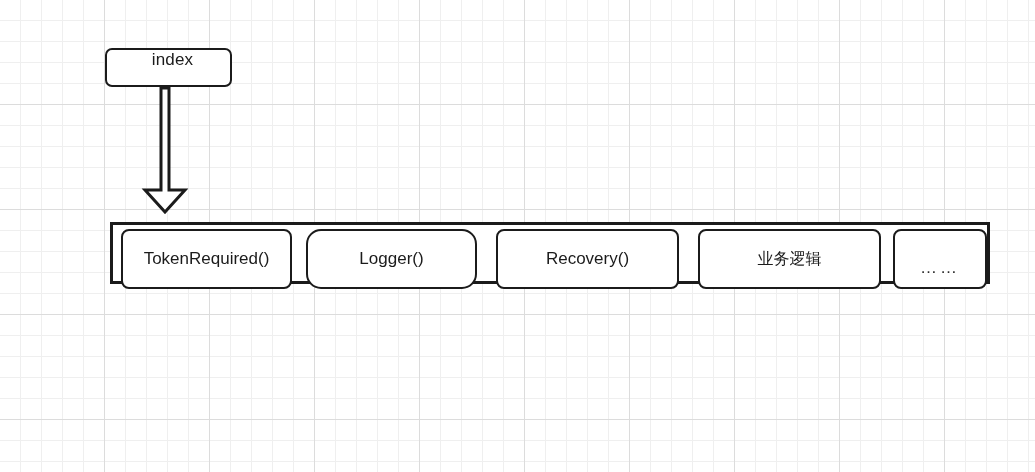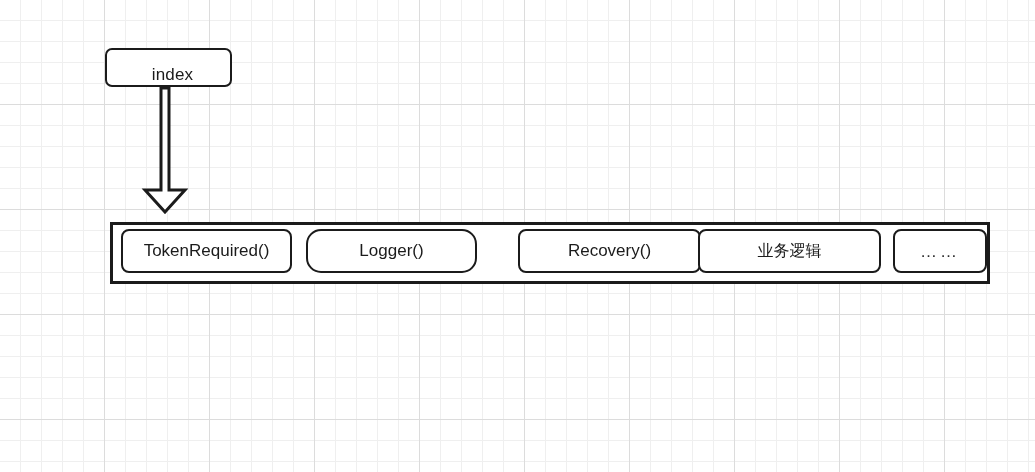--- a/index.html
+++ b/index.html
@@ -40,21 +40,21 @@
     position: absolute;
     left: 105px;
     top: 48px;
     width: 127px;
     height: 39px;
     box-sizing: border-box;
     border: 2.6px solid #1b1b1b;
     border-radius: 7px;
     background: #ffffff;
     display: flex;
-    align-items: flex-end;
+    align-items: flex-start;
     justify-content: center;
     font-size: 17px;
     color: #1b1b1b;
     letter-spacing: .2px;
     padding-left: 8px;
   }
 
   
   .block-arrow {
     position: absolute;
@@ -80,21 +80,21 @@
     position: absolute;
     left: 0;
     top: 0;
     width: 100%;
     height: 100%;
   }
 
   .chain-item {
     position: absolute;
     top: 4px;
-    height: 44px;
+    height: 60px;
     box-sizing: border-box;
     border: 2.6px solid #1b1b1b;
     border-radius: 8px;
     background: #ffffff;
     display: flex;
     align-items: center;
     justify-content: center;
     font-size: 17px;
     color: #1b1b1b;
     white-space: nowrap;
@@ -106,21 +106,21 @@
   .chain-item.dots {
     font-size: 17px;
     letter-spacing: 3px;
     align-items: flex-end;
     padding-bottom: 9px;
     color: #2b2b2b;
   }
 
   .it0 { left: 8px;   width: 171px; }
   .it1 { left: 193px; width: 171px; border-radius: 15px; }
-  .it2 { left: 405px; width: 183px; }
+  .it2 { left: 383px; width: 183px; }
   .it3 { left: 585px; width: 183px; }
   .it4 { left: 780px; width: 94px;  }
 </style>
 </head>
 <body>
 
 <div id="canvas">
 
   <div class="node-index">
     <span>index</span>

